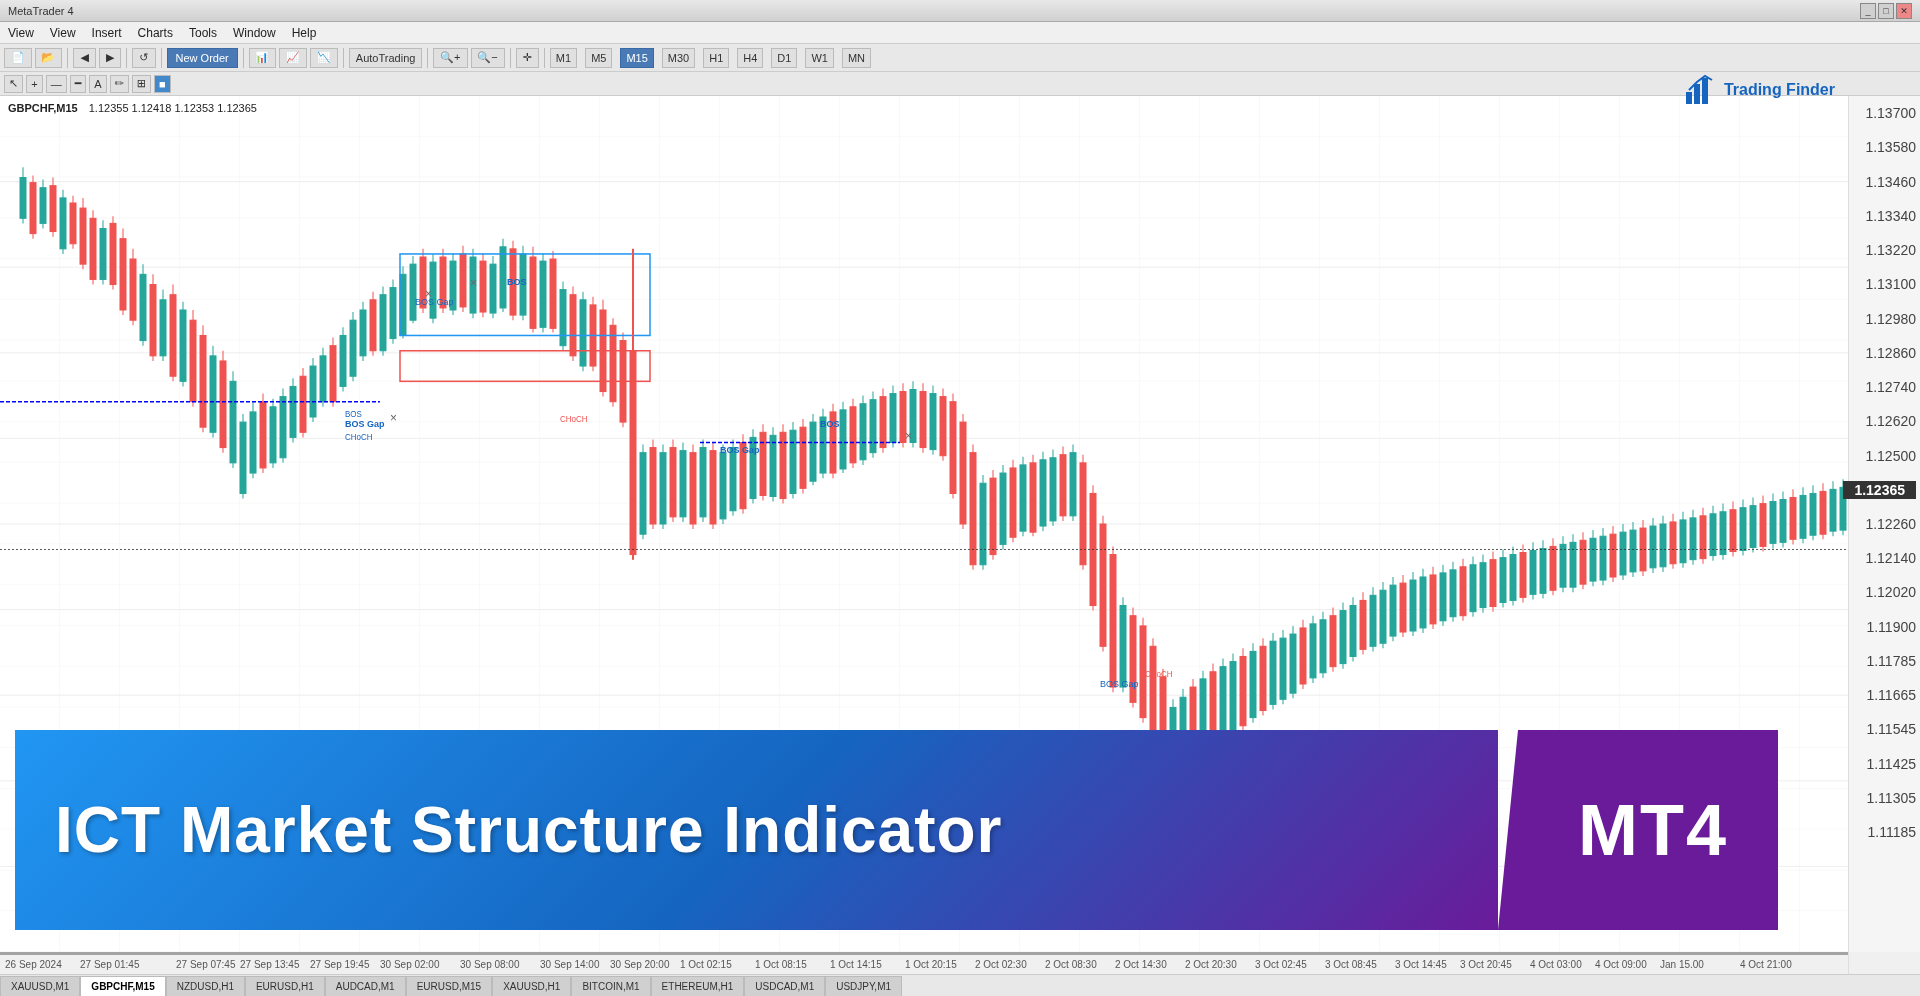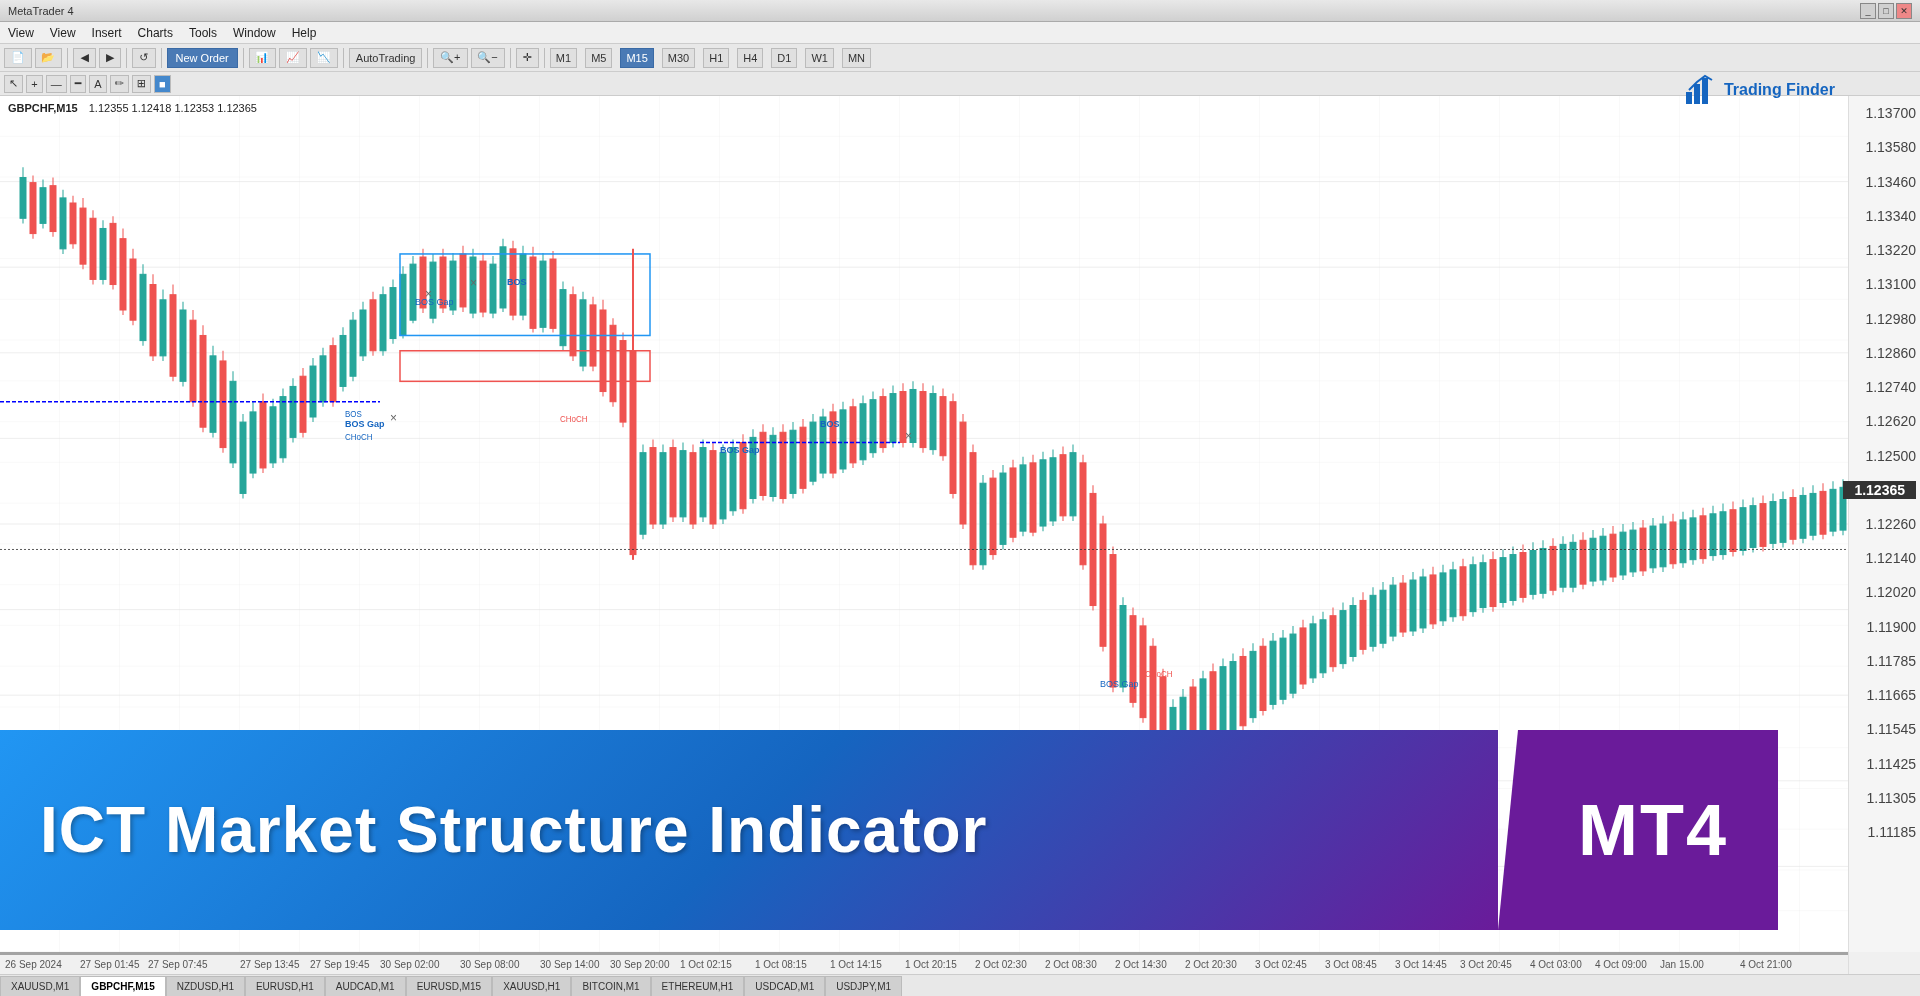--- a/index.html
+++ b/index.html
@@ -115,20 +115,21 @@
     
     .banner-overlay {
       position: absolute;
       bottom: 22px;
       left: 0;
       right: 70px;
       height: 200px;
       display: flex;
       align-items: center;
       z-index: 50;
+      padding-left: 15px;
     }
     .banner-main {
       background: linear-gradient(135deg, #2196f3 0%, #1565c0 50%, #6a1b9a 100%);
       flex: 1;
       height: 100%;
       display: flex;
       align-items: center;
       padding-left: 40px;
     }
     .banner-title {
@@ -1031,21 +1032,21 @@
           <div class="right-axis-label" style="top: 78%;">1.11425</div>
           <div class="right-axis-label" style="top: 82%;">1.11305</div>
           <div class="right-axis-label" style="top: 86%;">1.11185</div>
         </div>
       </div>
 
       <div style="display:flex;">
         <div class="time-axis" style="flex:1; position:relative; height:22px;">
           <span style="position:absolute; left:5px;">26 Sep 2024</span>
           <span style="position:absolute; left:80px;">27 Sep 01:45</span>
-          <span style="position:absolute; left:148px;">27 Sep 07:45</span>
+          <span style="position:absolute; left:176px;">27 Sep 07:45</span>
           <span style="position:absolute; left:240px;">27 Sep 13:45</span>
           <span style="position:absolute; left:310px;">27 Sep 19:45</span>
           <span style="position:absolute; left:380px;">30 Sep 02:00</span>
           <span style="position:absolute; left:460px;">30 Sep 08:00</span>
           <span style="position:absolute; left:540px;">30 Sep 14:00</span>
           <span style="position:absolute; left:610px;">30 Sep 20:00</span>
           <span style="position:absolute; left:680px;">1 Oct 02:15</span>
           <span style="position:absolute; left:755px;">1 Oct 08:15</span>
           <span style="position:absolute; left:830px;">1 Oct 14:15</span>
           <span style="position:absolute; left:905px;">1 Oct 20:15</span>

